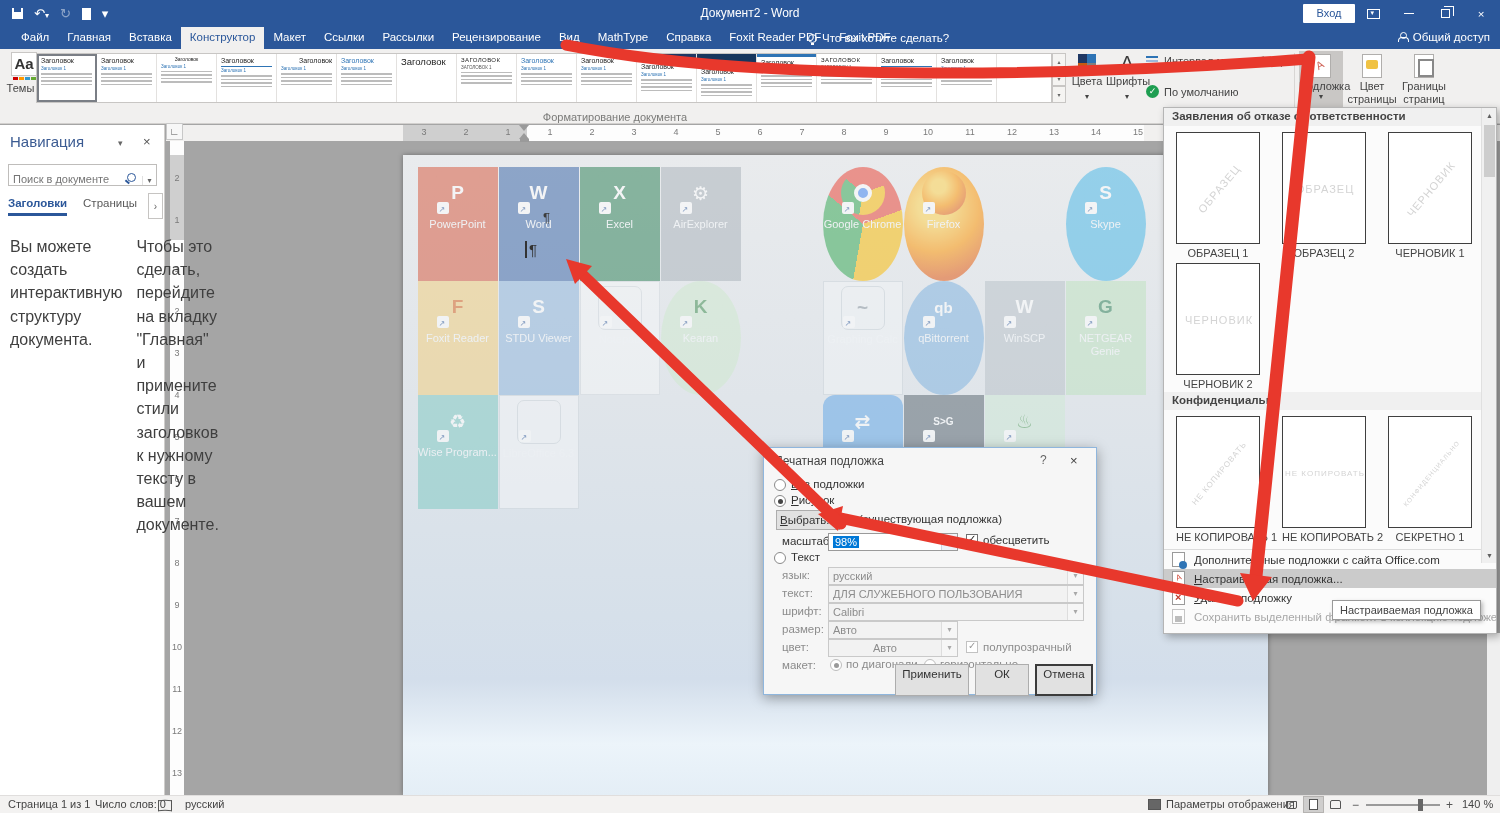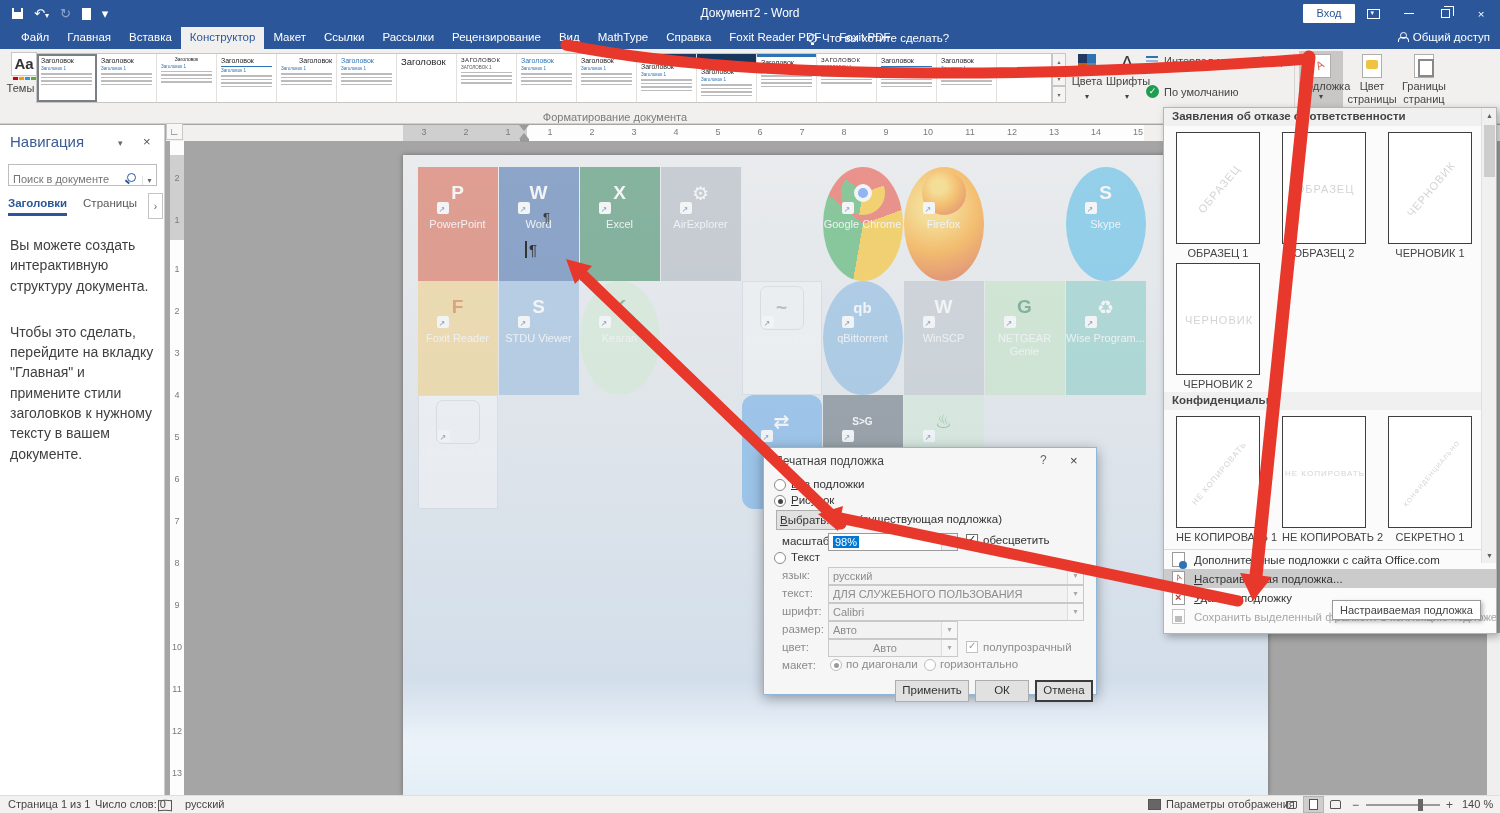--- a/index.html
+++ b/index.html
@@ -90,21 +90,21 @@
 .navclose{position:absolute;left:143px;top:9px;font-size:13px;color:#555}
 .navsearch{position:absolute;left:8px;top:39px;width:149px;height:22px;border:1px solid #bfbdbb;background:#fff;display:flex;align-items:flex-end}
 .navsearch input{border:none;outline:none;flex:1;font-size:11px;color:#767676;padding:0 4px;font-family:inherit;min-width:0}
 .mag{width:13px;height:13px;position:relative;flex:0 0 18px}
 .mag::before{content:"";position:absolute;left:3px;top:1px;width:7px;height:7px;border:1.5px solid #2b579a;border-radius:50%}
 .mag::after{content:"";position:absolute;left:1px;top:9px;width:5px;height:1.5px;background:#2b579a;transform:rotate(40deg)}
 .navsearch .dd{flex:0 0 14px;color:#666;font-size:8px;border-left:1px solid #e0e0e0;text-align:center}
 .navtabs{position:absolute;left:8px;top:72px;width:150px;display:flex;gap:16px;font-size:11.5px;color:#595959}
 .navtab.on{color:#2b579a;font-weight:bold;border-bottom:3px solid #2b579a;padding-bottom:4px}
 .navmore{position:absolute;left:148px;top:68px;width:15px;height:26px;border:1px solid #c6c4c2;background:#fff;color:#666;text-align:center;line-height:26px;font-size:10px}
-.navbody{position:absolute;left:10px;top:110px;width:147px;display:flex;flex-direction:column;gap:26px;color:#3f3f3f;font-size:14px;line-height:1.45}
+.navbody{position:absolute;left:10px;top:110px;width:147px;display:flex;gap:14px;color:#3f3f3f;font-size:16px;line-height:1.45}
 
 .rulerrow{position:absolute;left:166px;top:125px;width:1334px;height:16px;background:#f1f0ef;z-index:1}
 .hseg-page{position:absolute;left:237px;top:0;width:741px;height:16px;background:#fdfdfd}
 .hseg-marg{position:absolute;left:237px;top:0;width:124px;height:16px;background:#cfcfcf}
 .hnums{position:absolute;left:237px;top:2px;display:flex}
 .hnums span{width:42px;text-align:center;font-size:9px;color:#7a7a7a}
 .tabsel{position:absolute;left:166px;top:123px;width:17px;height:17px;background:#f7f7f7;border:1px solid #c8c8c8;color:#555;font-size:10px;text-align:center;line-height:15px;z-index:2}
 .ind{position:absolute;z-index:3;width:0;height:0}
 .ind-t{left:519px;top:125px;border-left:5px solid transparent;border-right:5px solid transparent;border-top:6px solid #9a9a9a}
 .ind-b{left:519px;top:133px;border-left:5px solid transparent;border-right:5px solid transparent;border-bottom:6px solid #9a9a9a}
@@ -171,21 +171,21 @@
 .chk{position:absolute;width:12px;height:12px;border:1px solid #707070;background:#fff}
 .chk::after{content:"✓";position:absolute;left:1px;top:-2px;font-size:10px;color:#1a1a1a}
 .chk.dis{border-color:#c2c2c2}
 .chk.dis::after{color:#9a9a9a}
 .drow{position:relative;height:18px}
 .drow .rl{position:absolute;left:18px;top:2px;color:#8c8c8c;white-space:nowrap}
 .drow .combo{top:0;left:64px}
 .drow.wide .combo{right:12px}
 .drow.narrow .combo{width:130px}
 .drows{position:absolute;left:0;top:119px;right:0}
-.dbtn{position:absolute;top:232px;height:22px;background:#e1e1e1;border:1px solid #adadad;text-align:center;line-height:18px;color:#333}
+.dbtn{position:absolute;top:216px;height:32px;background:#e1e1e1;border:1px solid #adadad;text-align:center;line-height:18px;color:#333}
 .dbtn.cancel{border:2px solid #3c3c3c;line-height:16px}
 
 .panel{position:absolute;left:1163px;top:107px;width:334px;height:527px;background:#fbfbfb;border:1px solid #b5b5b5;box-shadow:3px 3px 8px rgba(0,0,0,.3);z-index:25;overflow:hidden}
 .phead{height:18px;background:#f0f0f0;font-weight:bold;color:#444;font-size:11.5px;padding:2px 8px;white-space:nowrap;overflow:hidden}
 .gal1,.gal2{display:flex;flex-wrap:wrap;padding:6px 0 2px 12px;column-gap:22px;row-gap:4px;width:318px}
 .thumb{width:84px}
 .tpage{width:84px;height:112px;background:#fff;border:1px solid #3f3f3f;position:relative;overflow:hidden}
 .mark{position:absolute;left:0;top:0;width:84px;height:112px;display:flex;align-items:center;justify-content:center;color:#d4d4d4;font-size:11px;letter-spacing:1px;white-space:nowrap}
 .diag .mark{transform:rotate(-50deg)}
 .small .mark{font-size:8px}
@@ -702,20 +702,27 @@
           </div>
 
           <div class="cell stdu">
             <div class="ic stdu">
               <i></i>
               <b>S</b>
             </div>
             <div class="clabel">STDU Viewer</div>
           </div>
 
+          <div class="cell np">
+            <div class="ic np">
+              <i></i>
+              <b>✎</b>
+            </div>
+            <div class="clabel">Notepad</div>
+          </div>
 
           <div class="cell kn">
             <div class="ic kn">
               <i></i>
               <b>K</b>
             </div>
             <div class="clabel">Kearan</div>
           </div>
 
           <div class="cell empty">

